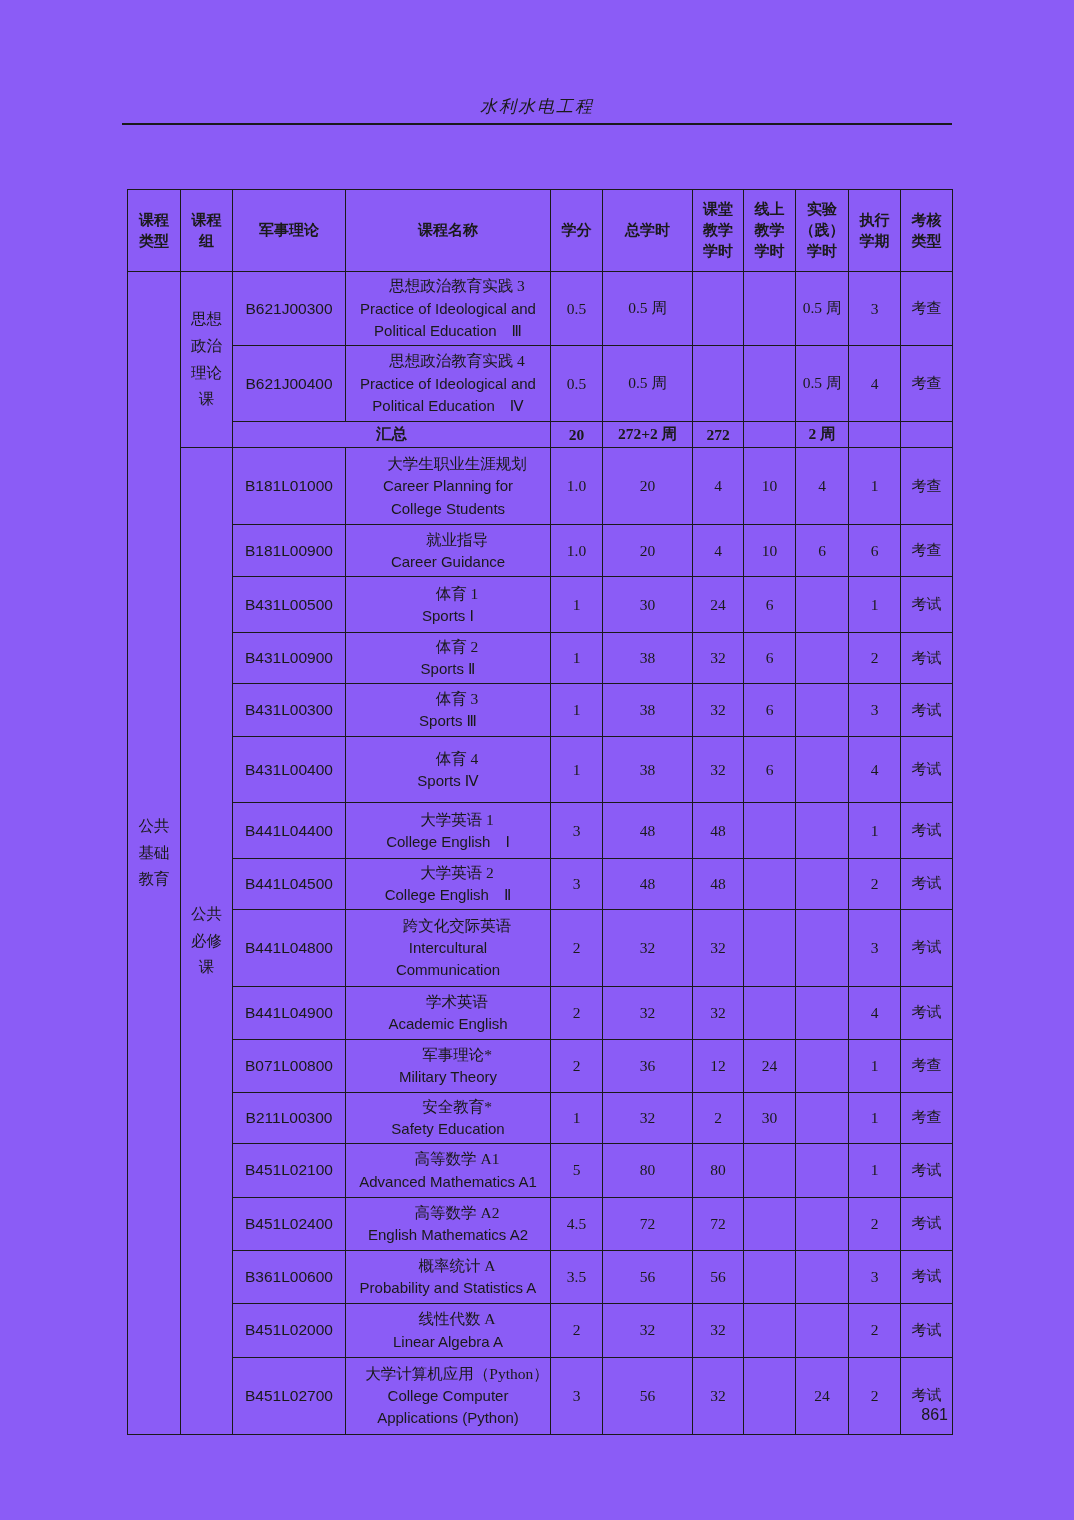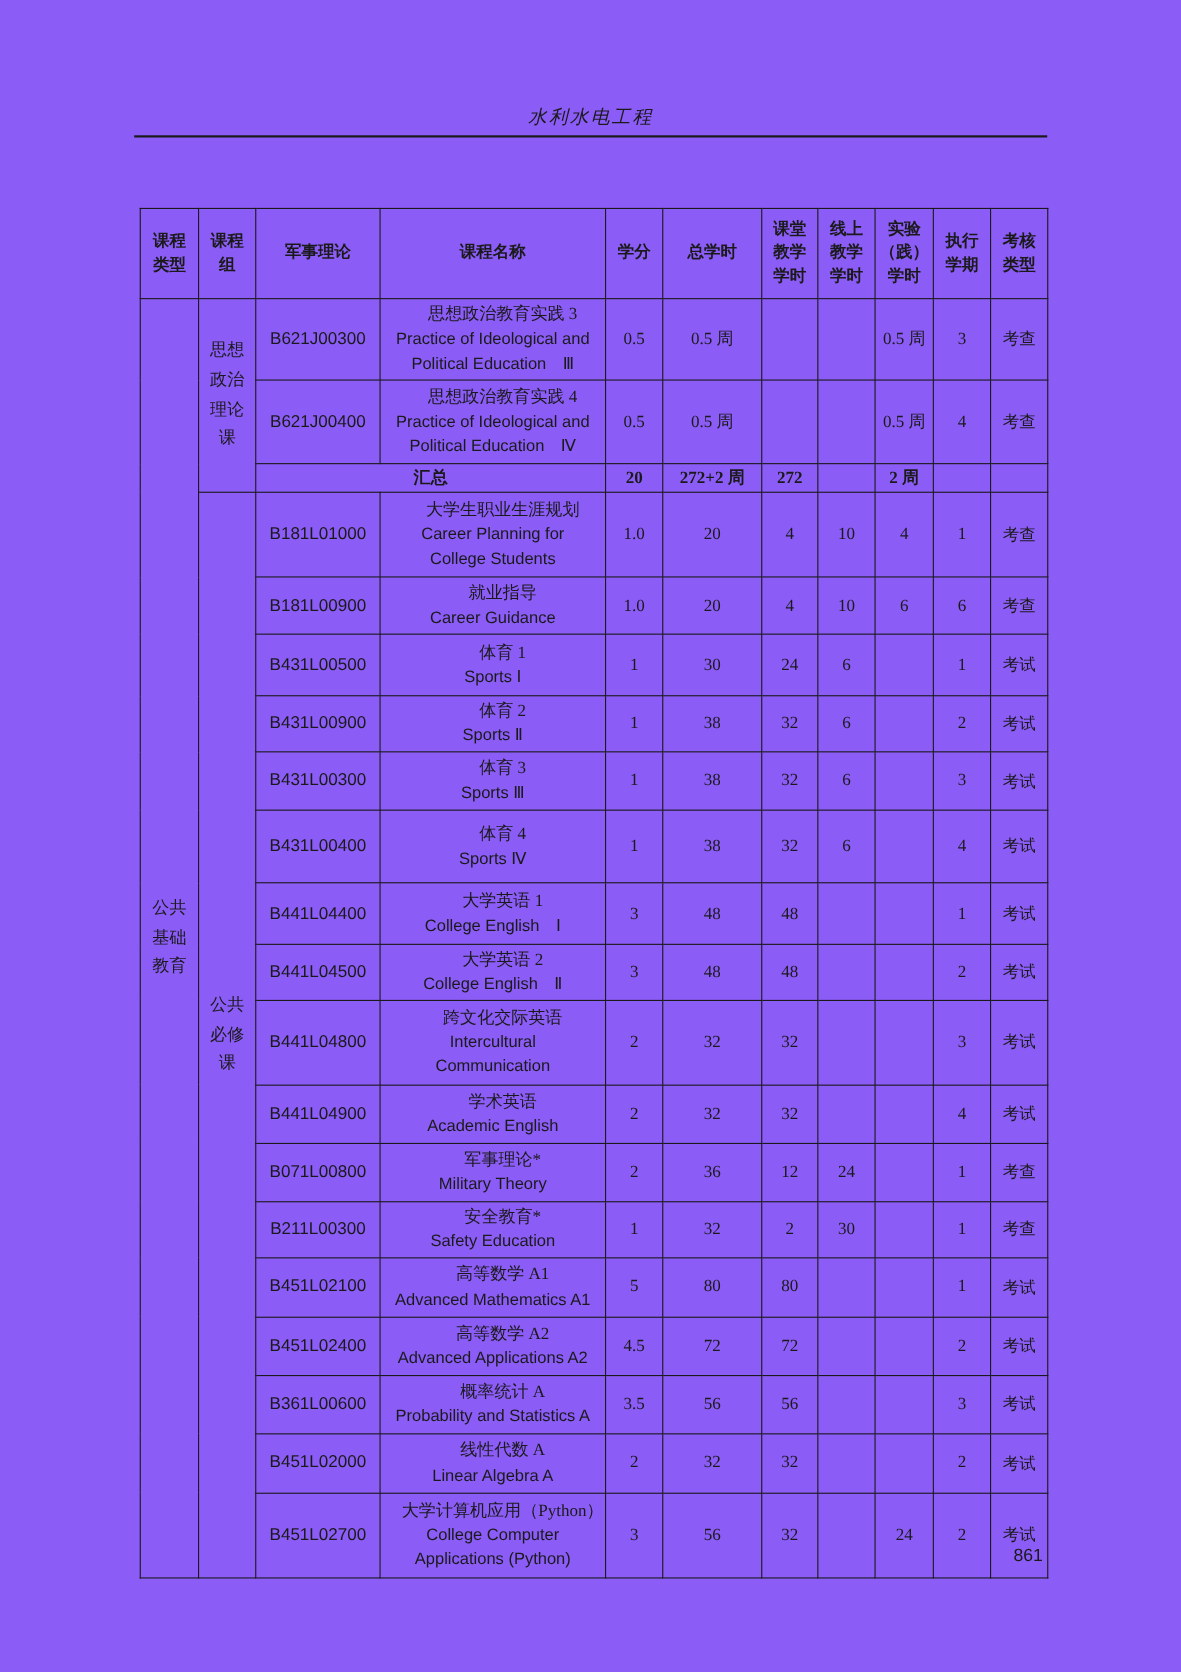--- a/index.html
+++ b/index.html
@@ -372,21 +372,21 @@
       <td class="num"></td>
       <td class="num"></td>
       <td class="num">1</td>
       <td class="assess">考试</td>
     </tr>
 
     <tr style="height:53px">
       <td class="code">B451L02400</td>
       <td class="name">
         <div class="zh-line">高等数学 A2</div>
-        <div class="en-line pre">Advanced Applications A2</div>
+        <div class="en-line pre">English Mathematics A2</div>
       </td>
       <td class="num">4.5</td>
       <td class="num">72</td>
       <td class="num">72</td>
       <td class="num"></td>
       <td class="num"></td>
       <td class="num">2</td>
       <td class="assess">考试</td>
     </tr>
 

